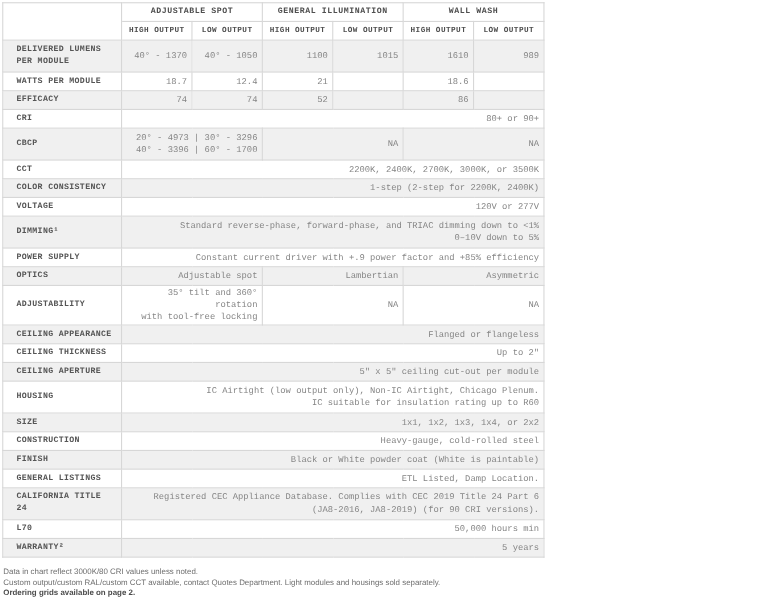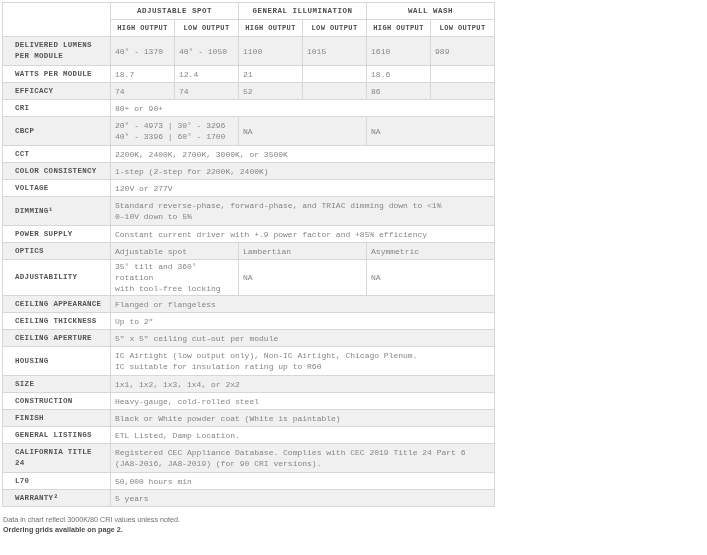--- a/index.html
+++ b/index.html
@@ -53,21 +53,21 @@
     font-weight: bold;
     letter-spacing: 0.3px;
     color: #555555;
     text-align: left;
     padding-left: 12px;
     line-height: 11px;
   }
   td.val {
     font-size: 8px;
     color: #858585;
-    text-align: left;
+    text-align: right;
     white-space: pre-line;
     line-height: 11px;
   }
   tr.g td { background: #f0f0f0; }
   tr.w td { background: #ffffff; }
 
   .footnotes {
     margin: 8px 0 0 3px;
     font-size: 7.2px;
     color: #6e6e6e;
@@ -222,16 +222,17 @@
       </tr>
       <tr class="s g">
         <td class="lbl">WARRANTY²</td>
         <td class="val" colspan="6">5 years</td>
       </tr>
     </tbody>
   </table>
 
   <div class="footnotes">
     <div class="fn">Data in chart reflect 3000K/80 CRI values unless noted.</div>
+    <div class="fn">Custom output/custom RAL/custom CCT available, contact Quotes Department. Light modules and housings sold separately.</div>
     <div class="fn fn-bold">Ordering grids available on page 2.</div>
   </div>
 
 </div>
 
 </body></html>

